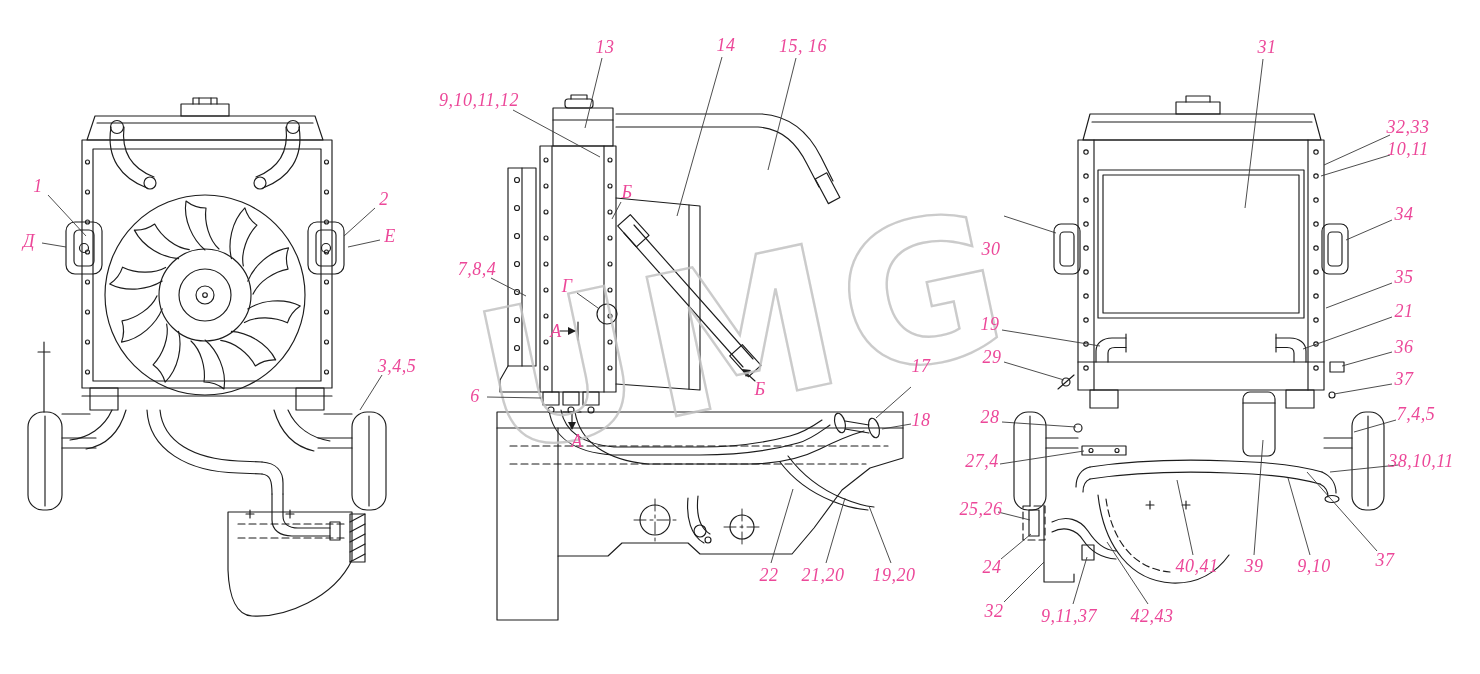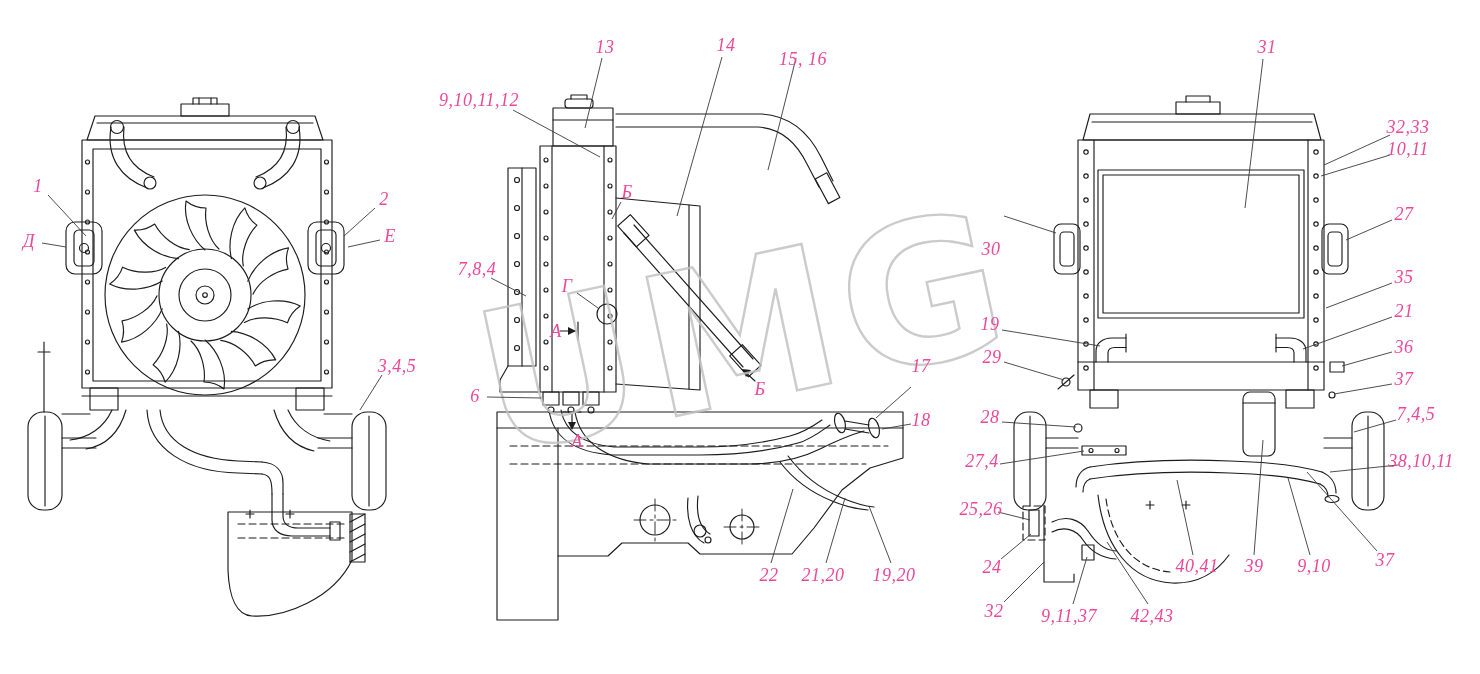--- a/index.html
+++ b/index.html
@@ -430,38 +430,38 @@
 
   <div class="layer" id="callout-layer">
       <div class="callout" style="left: 38px; top: 186px;">1</div>
       <div class="callout" style="left: 29px; top: 241px;">Д</div>
       <div class="callout" style="left: 384px; top: 199px;">2</div>
       <div class="callout" style="left: 390px; top: 236px;">Е</div>
       <div class="callout" style="left: 397px; top: 366px;">3,4,5</div>
       <div class="callout" style="left: 479px; top: 100px;">9,10,11,12</div>
       <div class="callout" style="left: 605px; top: 47px;">13</div>
       <div class="callout" style="left: 726px; top: 45px;">14</div>
-      <div class="callout" style="left: 803px; top: 59px;">15, 16</div>
+      <div class="callout" style="left: 803px; top: 46px;">15, 16</div>
       <div class="callout" style="left: 627px; top: 192px;">Б</div>
       <div class="callout" style="left: 469px; top: 269px; margin-left: 8px;">7,8,4</div>
       <div class="callout" style="left: 567px; top: 286px;">Г</div>
       <div class="callout" style="left: 556px; top: 331px;">А</div>
       <div class="callout" style="left: 475px; top: 396px;">6</div>
       <div class="callout" style="left: 760px; top: 389px;">Б</div>
       <div class="callout" style="left: 921px; top: 366px;">17</div>
       <div class="callout" style="left: 921px; top: 420px;">18</div>
       <div class="callout" style="left: 577px; top: 441px;">А</div>
       <div class="callout" style="left: 769px; top: 575px;">22</div>
       <div class="callout" style="left: 823px; top: 575px;">21,20</div>
       <div class="callout" style="left: 894px; top: 575px;">19,20</div>
       <div class="callout" style="left: 1267px; top: 47px;">31</div>
       <div class="callout" style="left: 1408px; top: 127px;">32,33</div>
       <div class="callout" style="left: 1408px; top: 149px;">10,11</div>
       <div class="callout" style="left: 991px; top: 209px; margin-top: 40px;">30</div>
-      <div class="callout" style="left: 1404px; top: 214px;">27</div>
+      <div class="callout" style="left: 1404px; top: 214px;">34</div>
       <div class="callout" style="left: 1404px; top: 277px;">35</div>
       <div class="callout" style="left: 990px; top: 324px;">19</div>
       <div class="callout" style="left: 1404px; top: 311px;">21</div>
       <div class="callout" style="left: 1404px; top: 347px;">36</div>
       <div class="callout" style="left: 992px; top: 357px;">29</div>
       <div class="callout" style="left: 1404px; top: 379px;">37</div>
       <div class="callout" style="left: 990px; top: 417px;">28</div>
       <div class="callout" style="left: 1416px; top: 414px;">7,4,5</div>
       <div class="callout" style="left: 982px; top: 461px;">27,4</div>
       <div class="callout" style="left: 1421px; top: 461px;">38,10,11</div>

